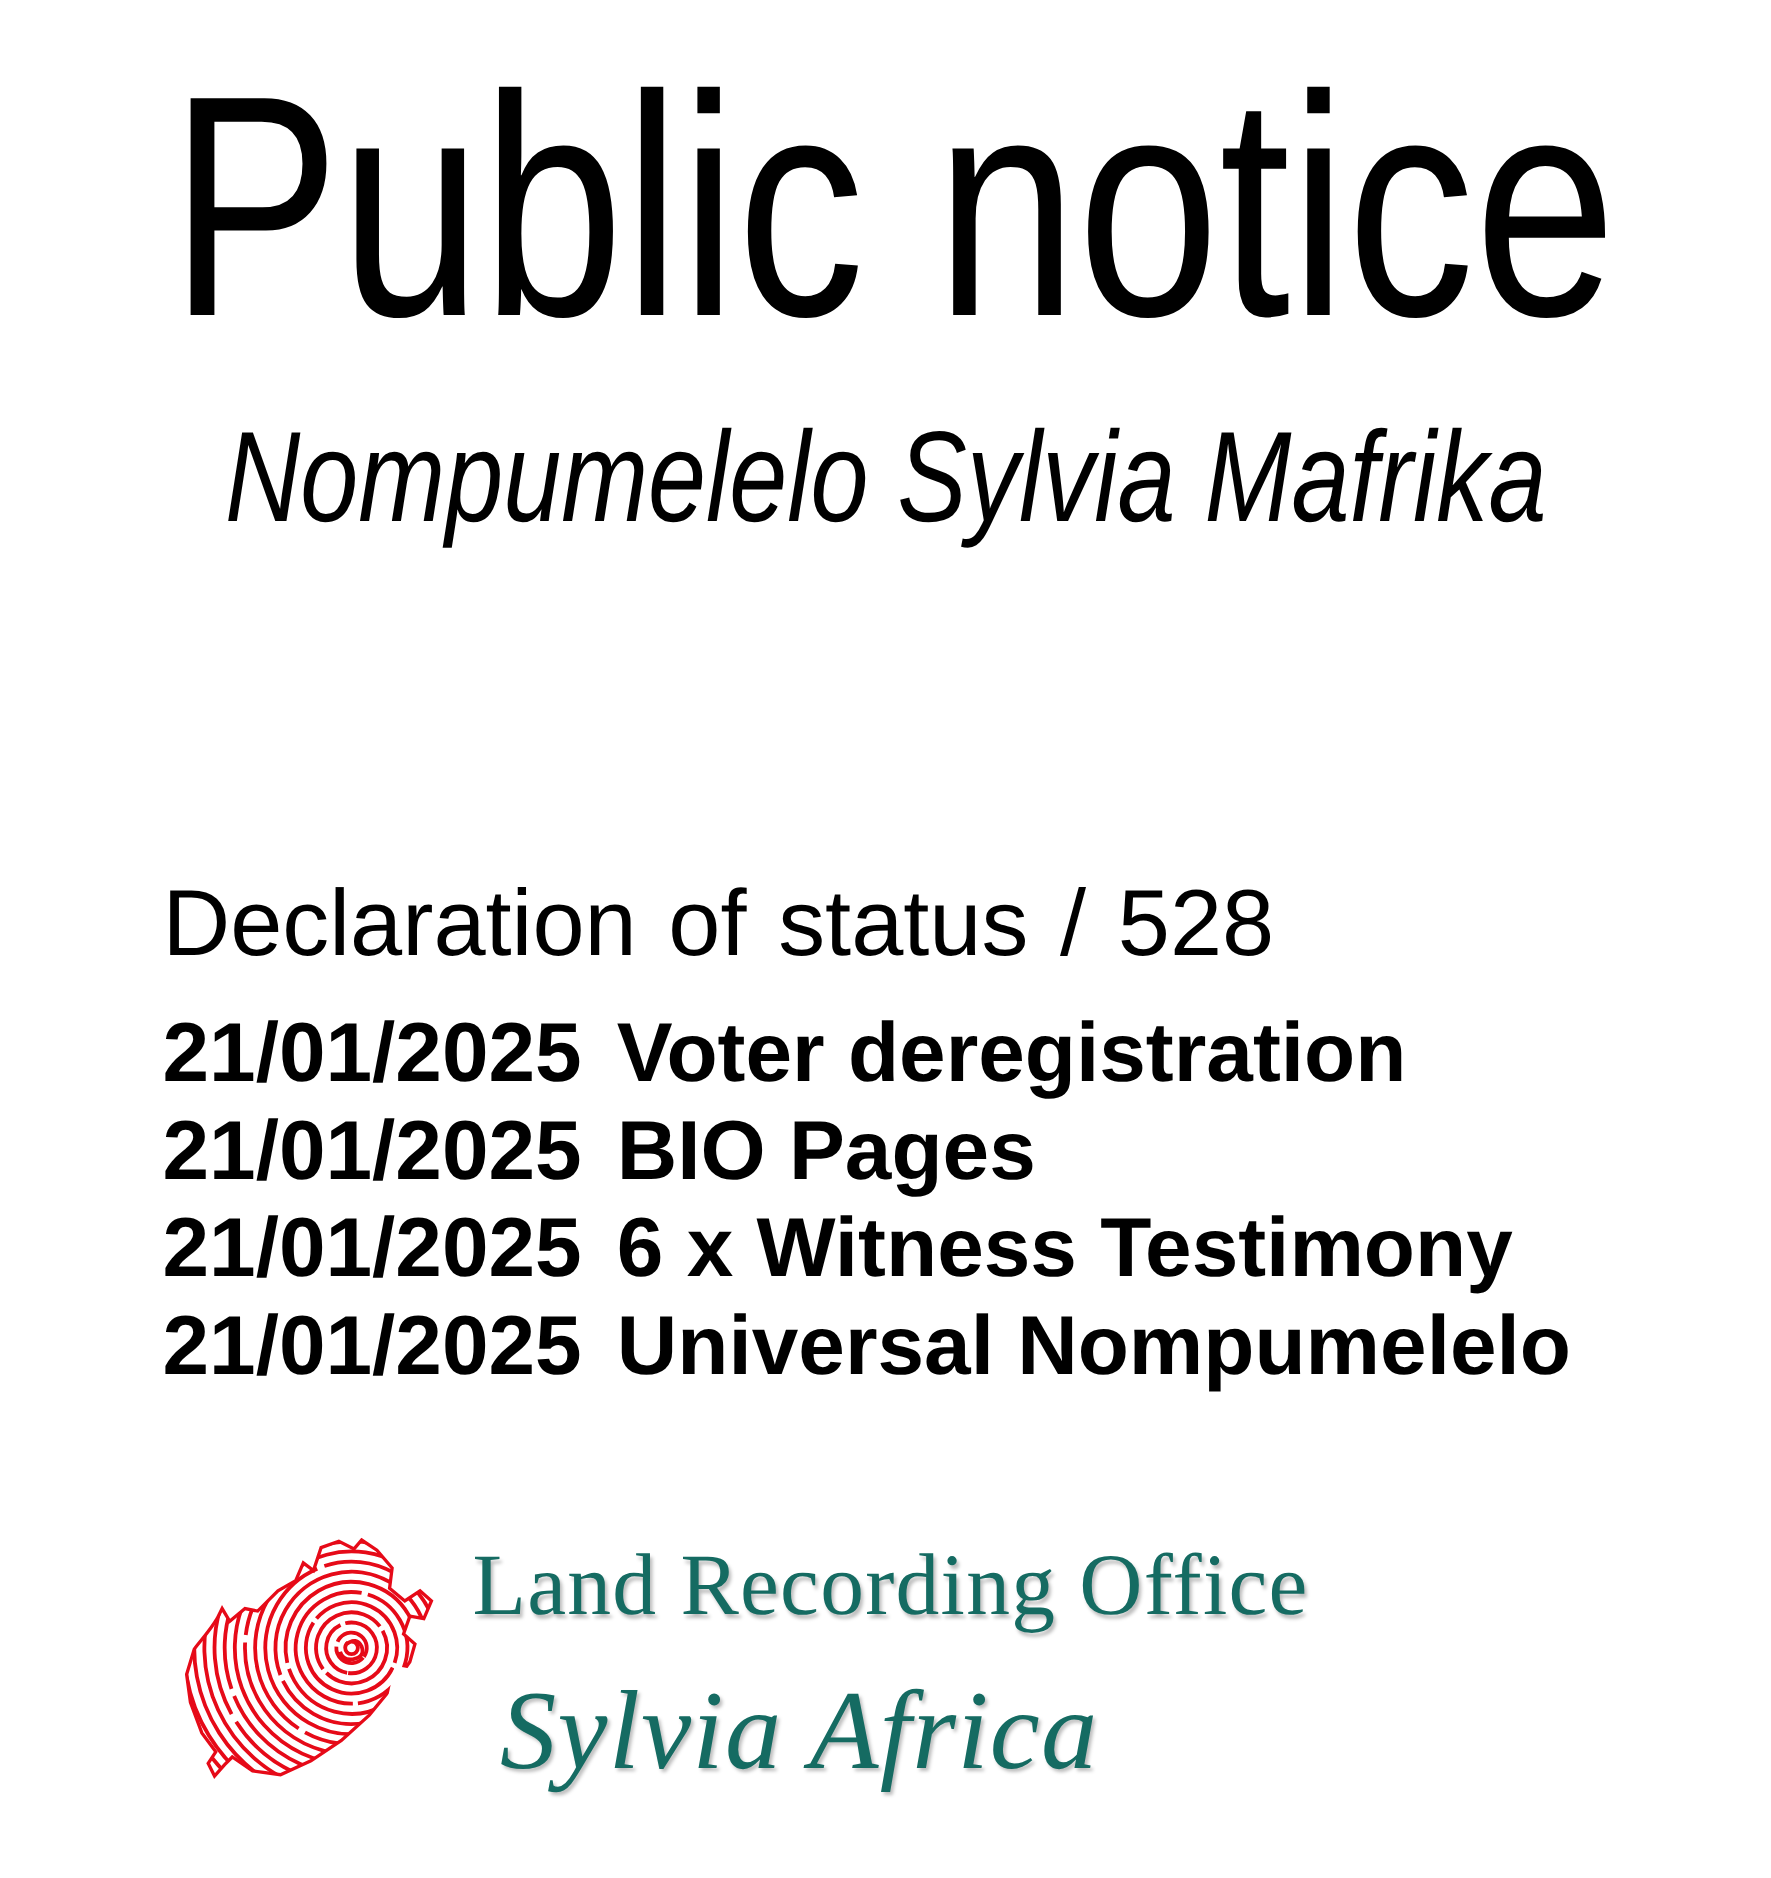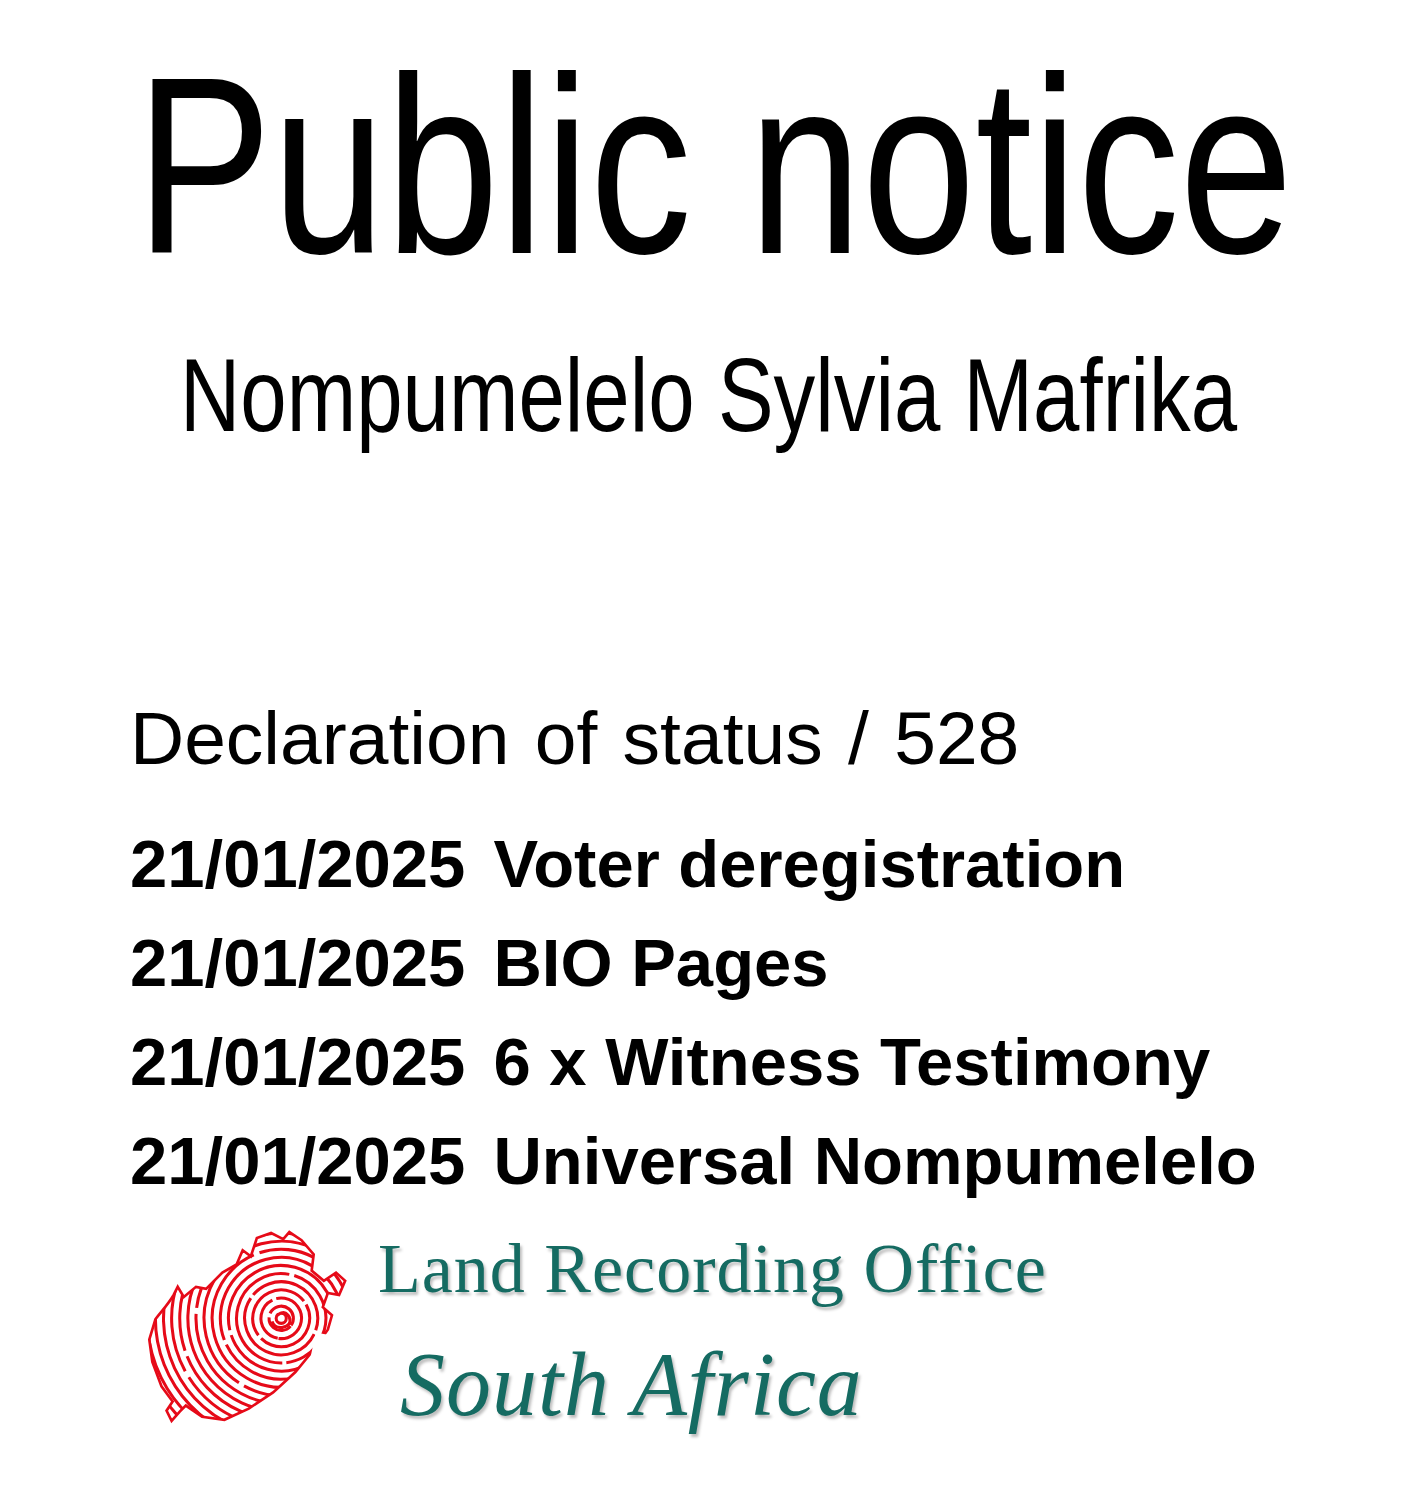--- a/index.html
+++ b/index.html
@@ -13,40 +13,40 @@
   }
   .abs { position:absolute; }
   .centered { left:0; width:100%; text-align:center; white-space:nowrap; }
   .condensed { transform:scaleX(0.81); transform-origin:50% 50%; }
 
   .title {
     top:40px;
     font-size:252px; line-height:1; font-weight:400;
   }
   .person-name {
-    top:344px;
-    font-size:103px; line-height:1; font-weight:400;
+    top:330px;
+    font-size:103px; line-height:1; font-weight:400;font-style:italic;
   }
   .recording {
     top:546px;
     font-size:68px; line-height:1; font-weight:bold;
   }
   .recording .rec-number { margin-left:0.60em; }
 
   .heading {
     top:701px; left:130px;
     font-size:75px; line-height:1; font-weight:normal;
     white-space:nowrap; word-spacing:0.06em;
   }
   .entries {
     top:804px; left:130px;
     font-size:67px; line-height:78px; font-weight:bold;
     white-space:nowrap;
   }
-  .entries .row { display:block;margin-top:21px; }
+  .entries .row { display:block; }
   .entries .date { margin-right:0.42em; }
 
   .logo-map { left:138px; top:1230px; width:256px; height:205px; }
   .logo-line1 {
     left:378px; top:1234px;
     font-family:"Liberation Serif", serif;
     font-size:70px; line-height:1; font-weight:400;
     color:#156b62; white-space:nowrap;
     text-shadow:2px 3px 3px #bdbdbd;
     letter-spacing:1px;
@@ -136,15 +136,15 @@
              L110,26 L116,8 L130,3 L142,9 L148,2 L160,10 L172,24 L170,40 L182,50 L194,42
              L203,50 L197,64 L186,62 L181,76 L190,84 L186,98 L172,118 L154,140 L132,160
              L108,176 L84,187 L62,184 L46,173 L40,179 L32,188 L27,178 L33,169 L22,154
              L13,130 L10,108 Z" fill="none" stroke="#e60a18" stroke-width="2.6"></path>
 
     <path d="M176,104 L198,108 L206,126 L190,144 L170,132 Z" fill="#ffffff" stroke="#ffffff" stroke-width="5"></path>
   </svg>
 
   <div class="abs logo-line1">Land Recording Office</div>
 
-  <div class="abs logo-line2">South Africa</div>
+  <div class="abs logo-line2">Sylvia Africa</div>
 
 </div>
 
 </body></html>

